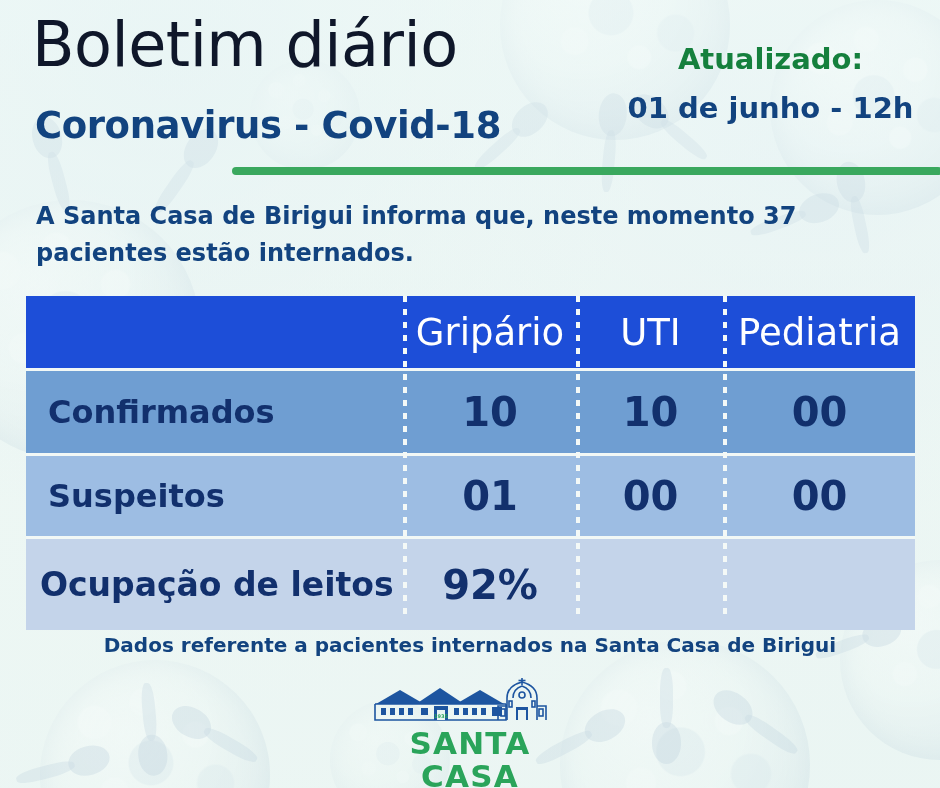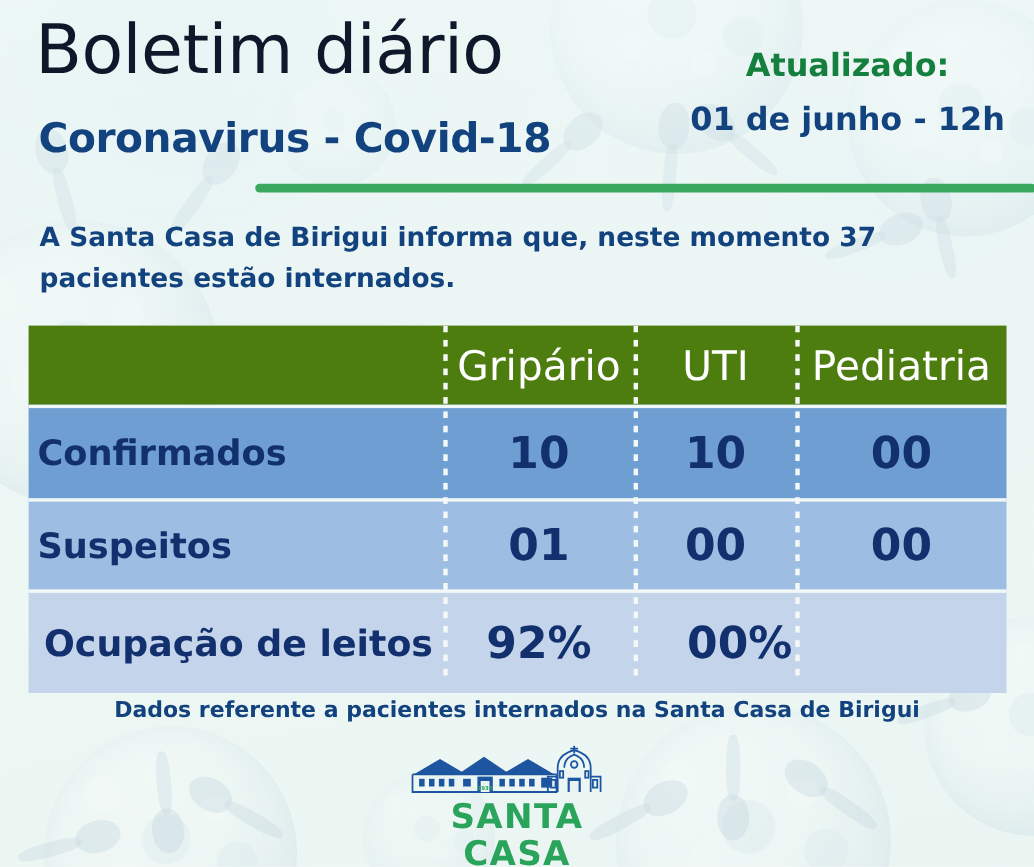--- a/index.html
+++ b/index.html
@@ -146,30 +146,30 @@
     top: 296px;
     width: 889px;
     height: 323px;
   }
   .row {
     position: relative;
     display: flex;
     align-items: center;
     box-sizing: border-box;
   }
-  .row.head   { height: 72px; background: #4d7c0f; }
+  .row.head   { height: 72px; background: #1d4ed8; }
   .row.r1     { height: 85px; background: #6f9ed2; }
   .row.r2     { height: 83px; background: #9dbde3; }
   .row.r3     { height: 94px; background: #c4d4ea; }
   .row + .row { border-top: 3px solid #f2f8f6; }
 
   .cell-label {
     width: 377px;
     box-sizing: border-box;
-    padding-left: 8px;
+    padding-left: 22px;
     font-size: 32px;
     font-weight: 700;
     color: #12306d;
     white-space: nowrap;
   }
   .cell-label.big { font-size: 33px; padding-left: 14px; }
   .cell-val {
     box-sizing: border-box;
     text-align: center;
     font-size: 40px;
@@ -301,21 +301,20 @@
     <div class="row r2">
       <div class="cell-label">Suspeitos</div>
       <div class="cell-val c0">01</div>
       <div class="cell-val c1">00</div>
       <div class="cell-val c2">00</div>
     </div>
 
     <div class="row r3">
       <div class="cell-label big">Ocupação de leitos</div>
       <div class="cell-val c0">92%</div>
-      <div class="cell-val c2">00%</div>
     </div>
 
     <div class="vsep s1"></div>
     <div class="vsep s2"></div>
     <div class="vsep s3"></div>
   </div>
 
   <div class="footnote">Dados referente a pacientes internados na Santa Casa de Birigui</div>
 
   <div class="logo">

